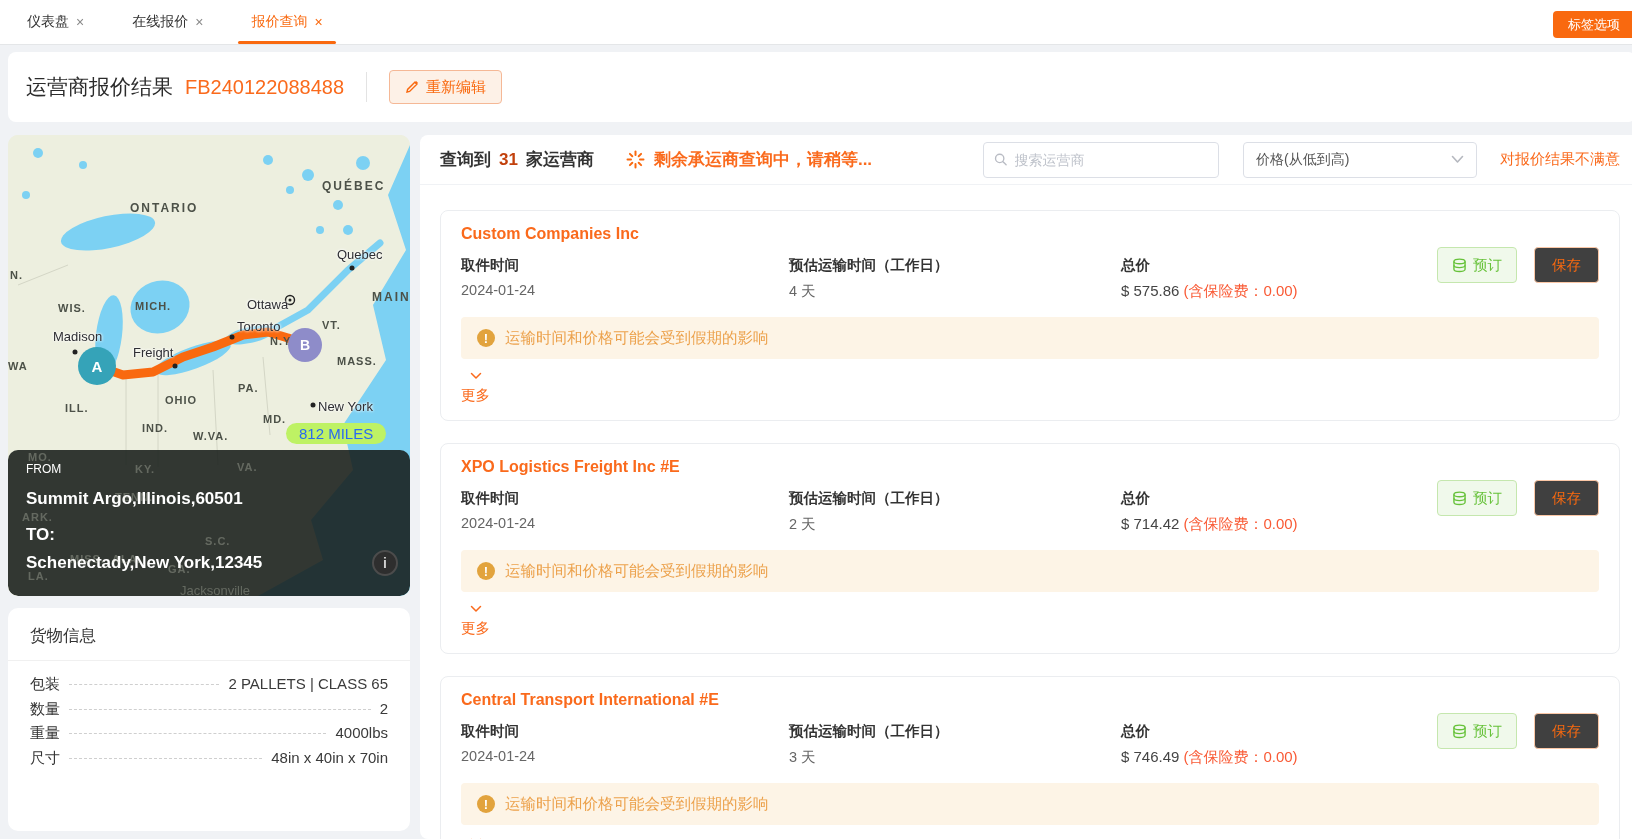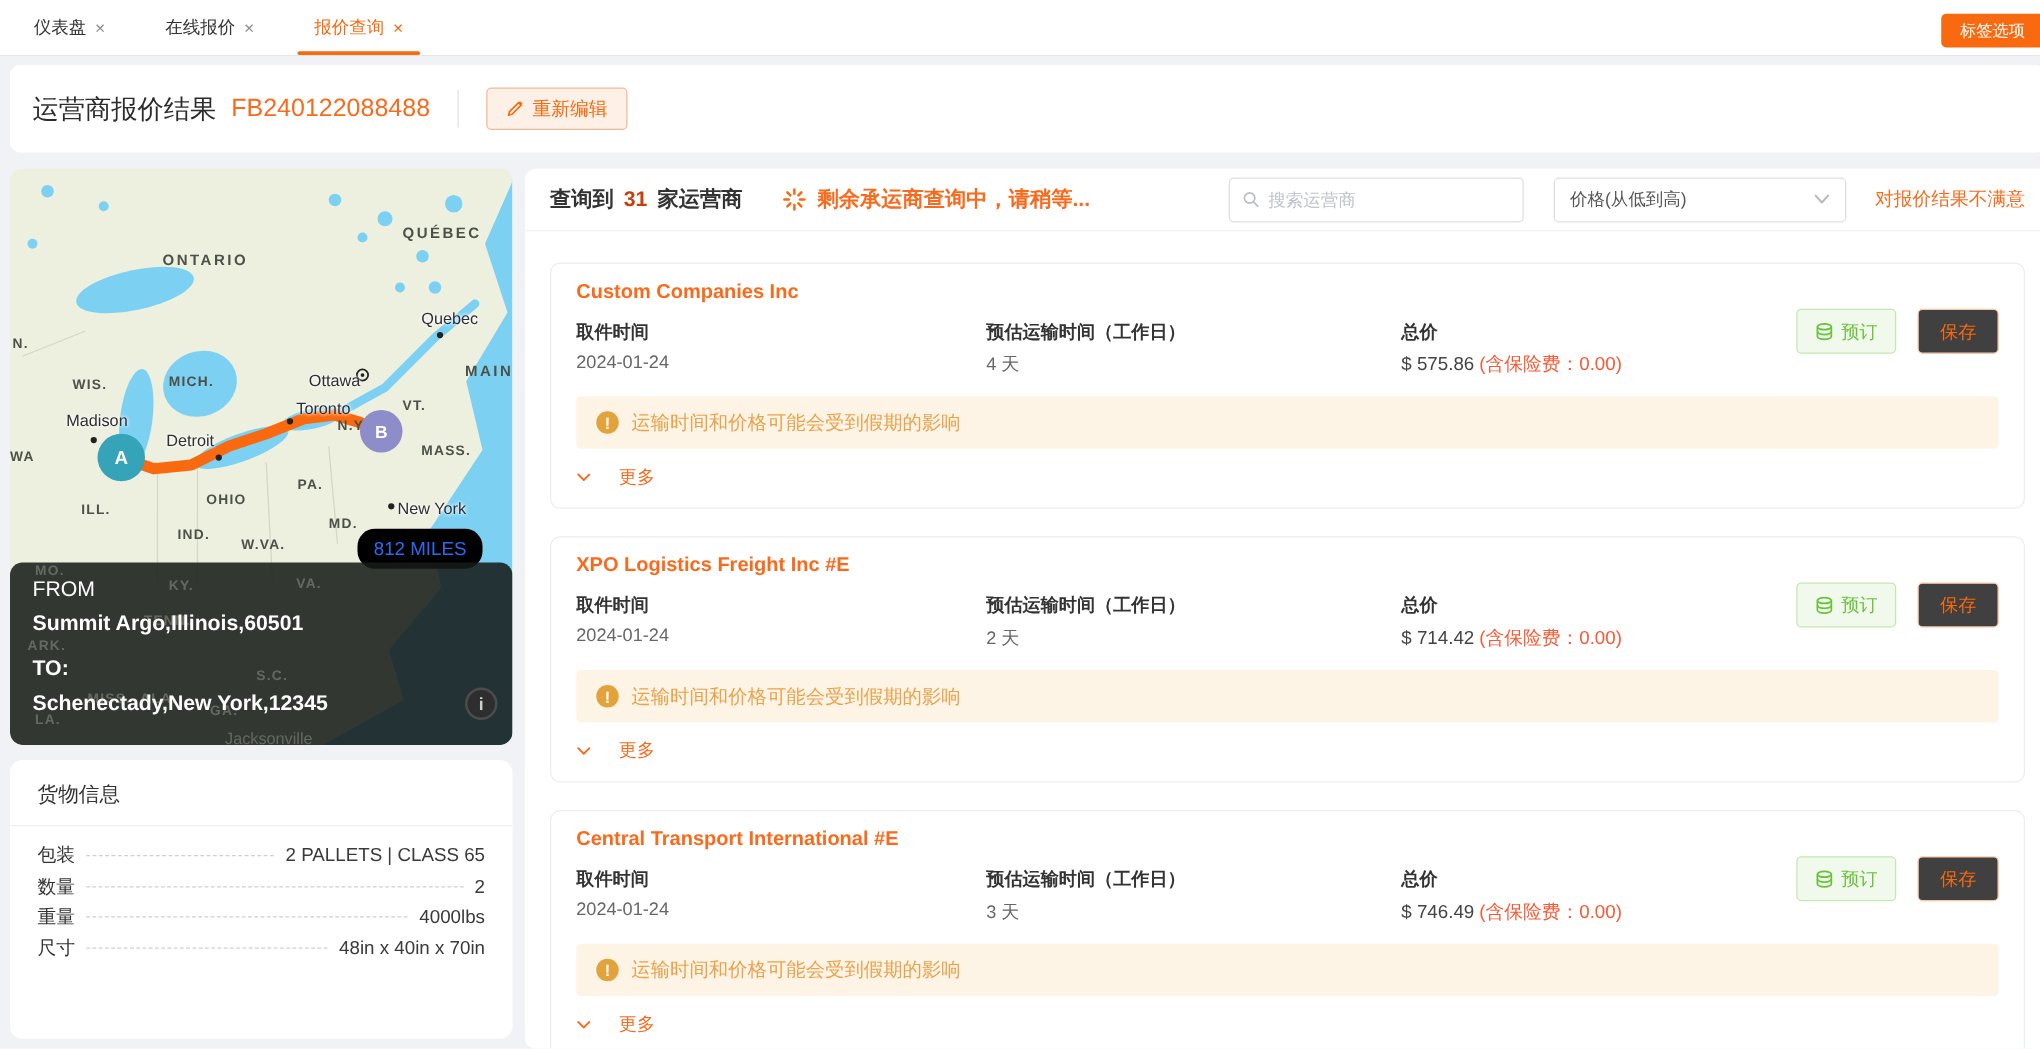--- a/index.html
+++ b/index.html
@@ -36,26 +36,26 @@
   .mapcard svg.base { position:absolute; left:0; top:0; }
   .ml { position:absolute; white-space:nowrap; }
   .ml.prov { font-size:12px; font-weight:bold; letter-spacing:2px; color:#4c5148; }
   .ml.state { font-size:11px; font-weight:bold; letter-spacing:1px; color:#4c5148; }
   .ml.city { font-size:13px; color:#2e2e33; text-shadow:0 0 3px #fff,0 0 3px #fff; }
   .ml.dim { opacity:0.30; color:#d8dccb; text-shadow:none; }
   .marker { position:absolute; border-radius:50%; display:flex; align-items:center;
     justify-content:center; color:#fff; font-weight:bold; }
   .marker.a { left:70px; top:212px; width:38px; height:38px; background:#35a3b8; font-size:15px; }
   .marker.b { left:280px; top:193px; width:34px; height:34px; background:#8e8cc9; font-size:14px; }
-  .miles { position:absolute; left:278px; top:288px; height:32px; padding:0 13px;
-    background:#000000; border-radius:14px; color:#2a6af0; font-size:15px;
+  .miles { position:absolute; left:278px; top:288px; height:21px; padding:0 13px;
+    background:#bef264; border-radius:14px; color:#2a6af0; font-size:15px;
     display:flex; align-items:center; }
   .ovl { position:absolute; left:0; top:315px; width:402px; height:146px;
     background:rgba(22,28,24,0.87); border-radius:10px; color:#fff; }
-  .ovl .from-l { position:absolute; left:18px; top:12px; font-size:17px; }
+  .ovl .from-l { position:absolute; left:18px; top:12px; font-size:12px; }
   .ovl .from-v { position:absolute; left:18px; top:39px; font-size:17px; font-weight:bold; }
   .ovl .to-l   { position:absolute; left:18px; top:75px; font-size:17px; font-weight:bold; }
   .ovl .to-v   { position:absolute; left:18px; top:103px; font-size:17px; font-weight:bold; }
   .info-i { position:absolute; right:12px; top:100px; width:26px; height:26px; border-radius:50%;
     background:#2e2e2e; border:2px solid #4c4c4c; color:#cfcfcf; font-weight:bold; font-size:14px;
     display:flex; align-items:center; justify-content:center; cursor:pointer; }
   
   .cargo { position:absolute; left:8px; top:608px; width:402px; height:223px; background:#fff;
     border-radius:10px; }
   .cargo-title { font-size:16.5px; color:#333; padding:17px 22px 13px; }
@@ -99,22 +99,22 @@
     font-family:inherit; }
   .sv { height:36px; padding:0 17px; border-radius:4px; background:#404040; border:1px solid #fbc7a6;
     color:#f9690f; font-size:14.5px; display:flex; align-items:center; cursor:pointer;
     font-family:inherit; }
   .warn { margin-top:16px; height:42px; background:#fdf4e6; border-radius:4px; display:flex;
     align-items:center; padding:0 16px; gap:10px; }
   .wicon { width:18px; height:18px; border-radius:50%; background:#e2a33d; color:#fff;
     font-weight:bold; font-size:13px; display:flex; align-items:center; justify-content:center;
     flex:none; }
   .wtxt { font-size:15.5px; color:#eca14b; }
-  .more { margin-top:13px; display:flex; align-items:center; gap:22px; color:#fa6a1c;
-    font-size:14.5px; cursor:pointer; width:max-content; }
+  .more { margin-top:13px; display:flex; align-items:center; gap:6px; color:#fa6a1c;
+    font-size:14.5px; cursor:pointer; width:max-content;flex-direction:column; }
 </style>
 </head>
 <body>
 
 <div class="tabbar">
   <div class="tab">
     <span>仪表盘</span>
     <span class="x">×</span>
   </div>
   <div class="tab">
@@ -174,21 +174,21 @@
       <span class="ml prov" style="left: 122px; top: 66px;">ONTARIO</span>
       <span class="ml prov" style="left: 314px; top: 44px;">QUÉBEC</span>
       <span class="ml city" style="left: 329px; top: 112px;">Quebec</span>
       <span class="ml city" style="left: 239px; top: 162px;">Ottawa</span>
       <span class="ml city" style="left: 229px; top: 184px;">Toronto</span>
       <span class="ml prov" style="left: 364px; top: 155px;">MAINE</span>
       <span class="ml state" style="left: 314px; top: 184px;">VT.</span>
       <span class="ml state" style="left: 50px; top: 167px;">WIS.</span>
       <span class="ml state" style="left: 127px; top: 165px;">MICH.</span>
       <span class="ml city" style="left: 45px; top: 194px;">Madison</span>
-      <span class="ml city" style="left: 125px; top: 210px;">Detroit</span>
+      <span class="ml city" style="left: 125px; top: 210px;">Freight</span>
       <span class="ml state" style="left: 2px; top: 134px;">N.</span>
       <span class="ml state" style="left: 0px; top: 225px;">WA</span>
       <span class="ml state" style="left: 57px; top: 267px;">ILL.</span>
       <span class="ml state" style="left: 102px; top: 287px; padding-left: 32px;">IND.</span>
       <span class="ml state" style="left: 157px; top: 259px;">OHIO</span>
       <span class="ml state" style="left: 230px; top: 247px;">PA.</span>
       <span class="ml state" style="left: 262px; top: 200px;">N.Y.</span>
       <span class="ml state" style="left: 329px; top: 220px;">MASS.</span>
       <span class="ml city" style="left: 310px; top: 264px;">New York</span>
       <span class="ml state" style="left: 255px; top: 278px;">MD.</span>

